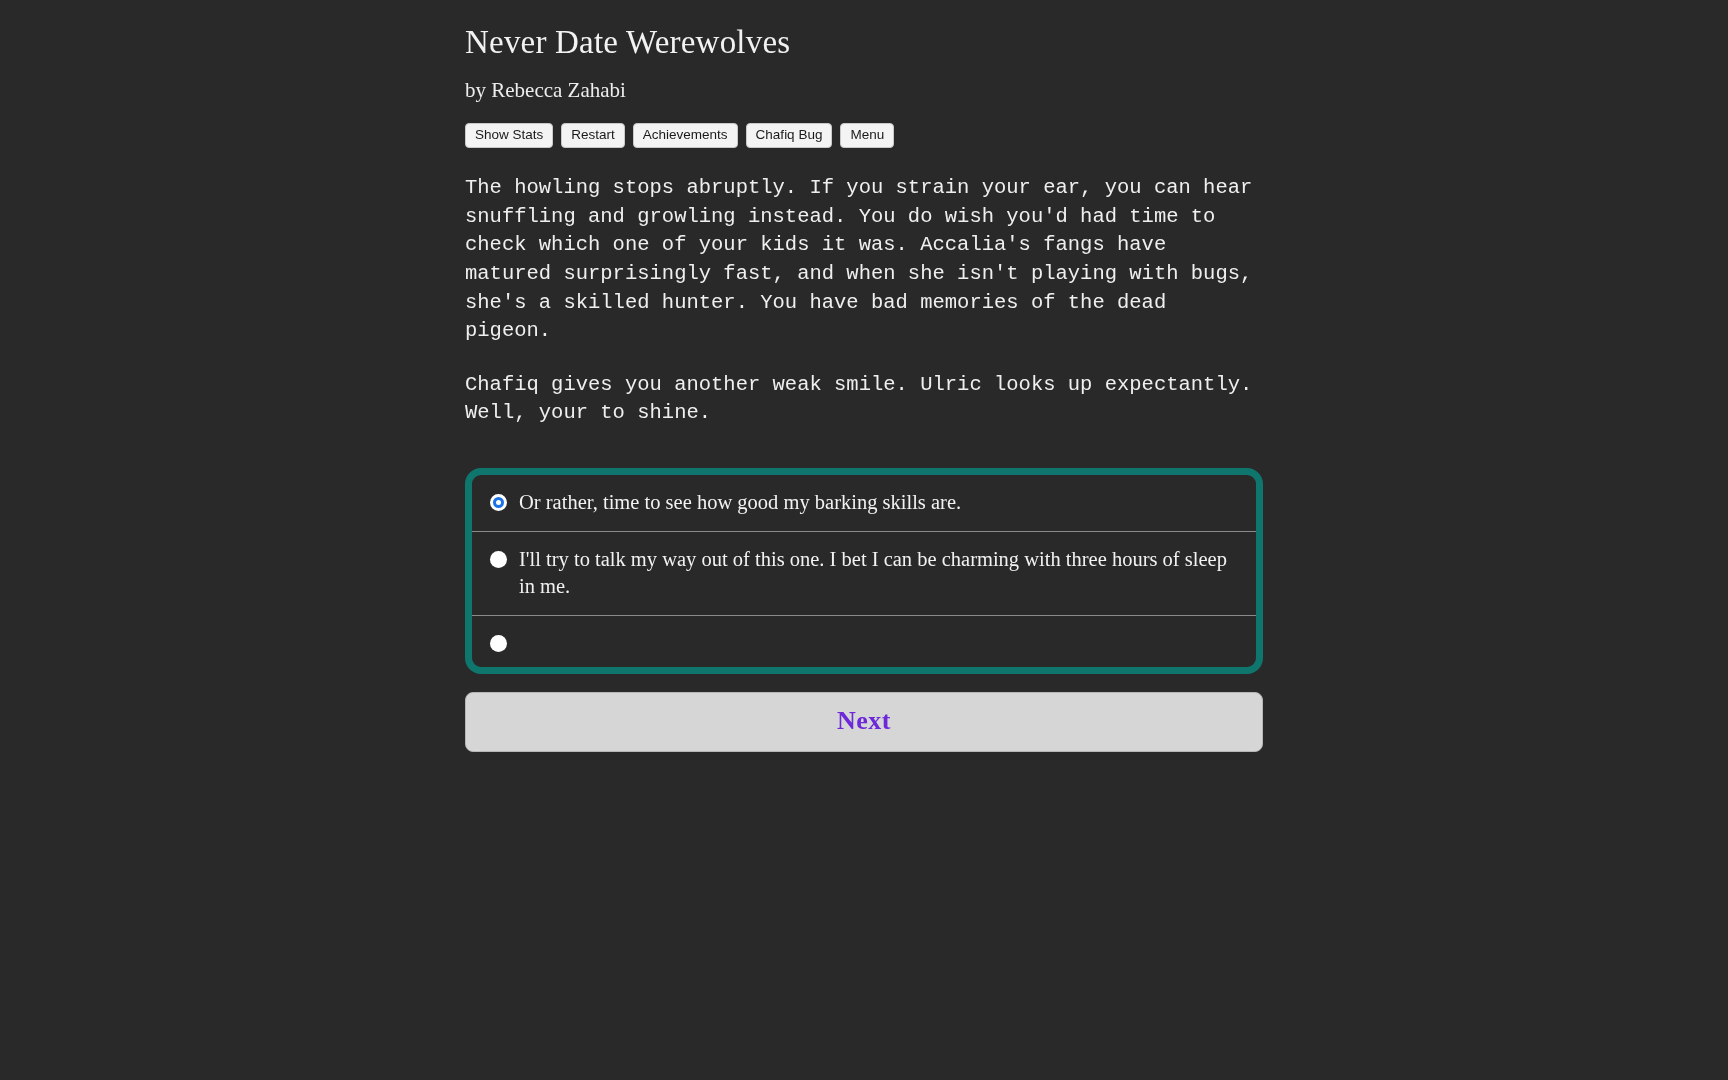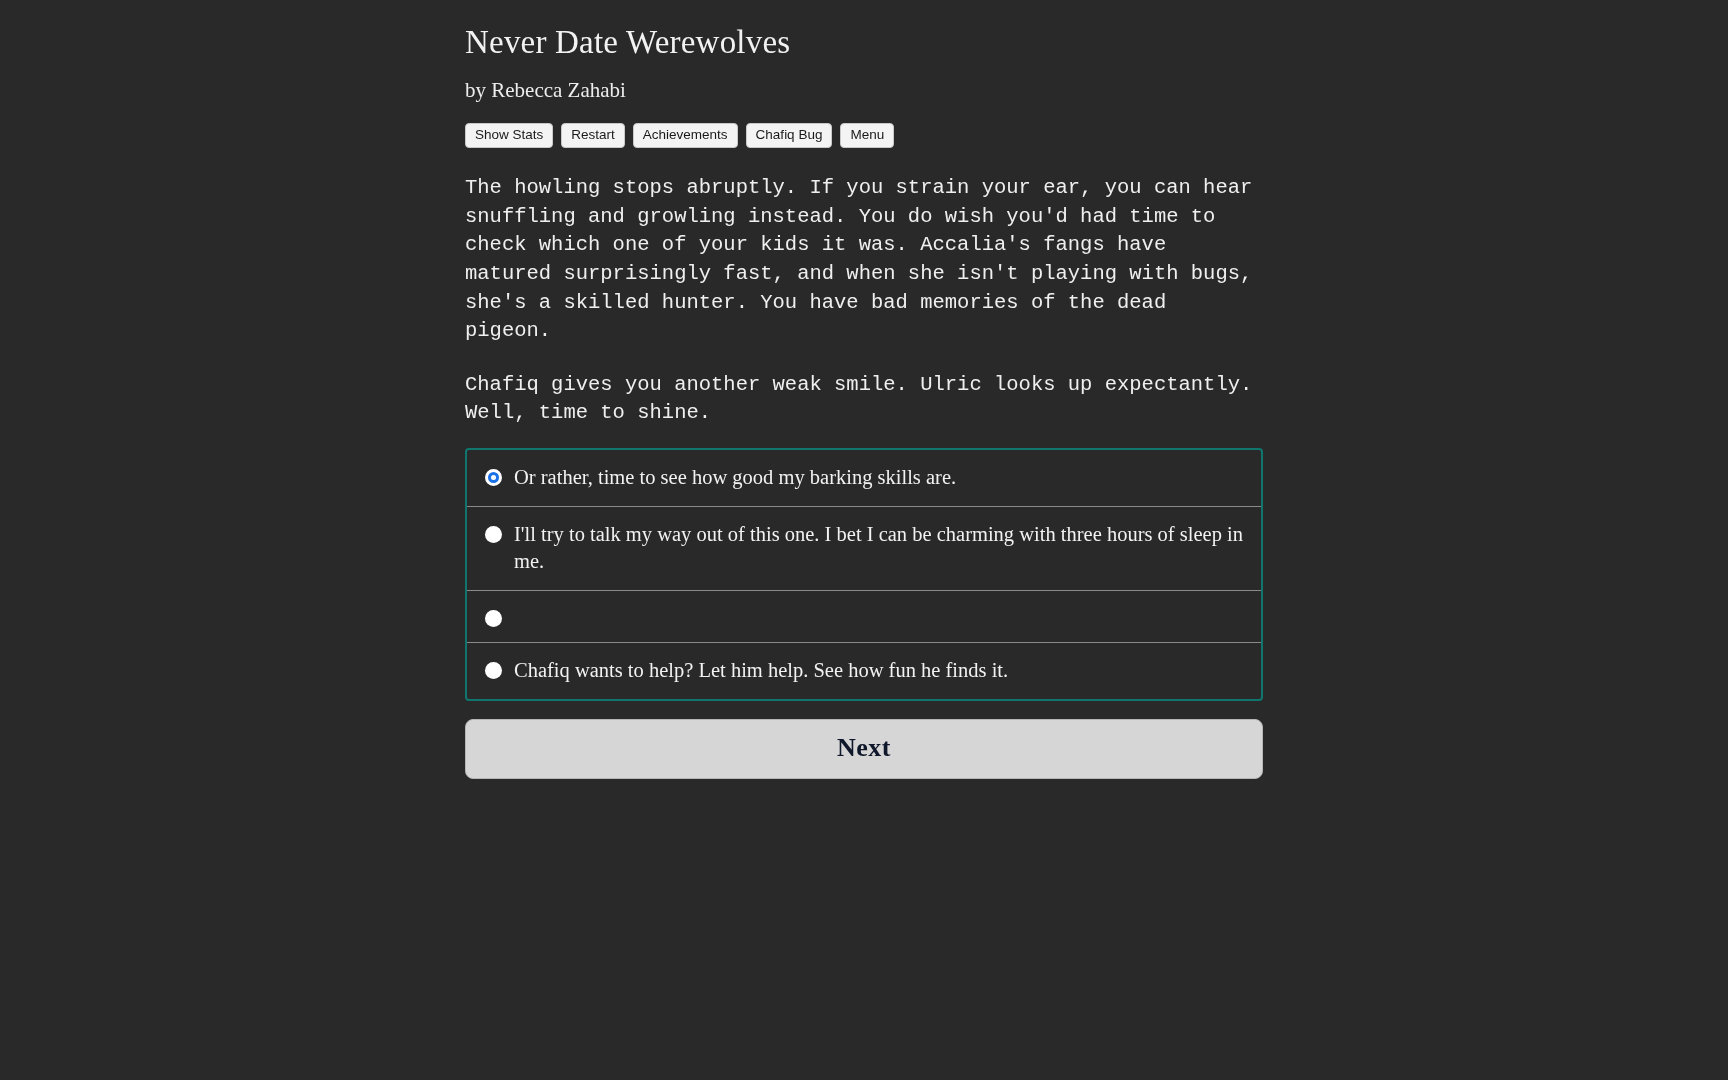--- a/index.html
+++ b/index.html
@@ -59,23 +59,23 @@
   .para {
     font-size: 20.5px;
     line-height: 28.6px;
     color: #efefef;
     margin-top: 26px;
     max-width: 790px;
     font-family: Liberation Mono, monospace;
   }
   .para.second { margin-top: 25px; }
   .choices {
-    margin-top: 20px;
-    border: 2px solid #0f766e;
-    border-radius: 4px;
+    margin-top: 40px;
+    border: 7px solid #0f766e;
+    border-radius: 16px;
     overflow: hidden;
   }
   .choice {
     display: flex;
     align-items: flex-start;
     gap: 12px;
     padding: 14px 18px 15px 18px;
     border-bottom: 1px solid #8a8a8a;
     cursor: pointer;
   }
@@ -112,21 +112,21 @@
     line-height: 27px;
     color: #f2f2f2;
   }
   .next-btn {
     margin-top: 18px;
     width: 100%;
     box-sizing: border-box;
     background: #d6d6d6;
     border: 1px solid #b6b6b6;
     border-radius: 8px;
-    color: #0f172a;
+    color: #6d28d9;
     font-family: "Liberation Serif", serif;
     font-weight: bold;
     font-size: 26px;
     padding: 13px 0 15px 0;
     cursor: pointer;
     letter-spacing: 0.5px;
   }
 </style>
 </head>
 <body>
@@ -140,41 +140,37 @@
 
     <div class="toolbar">
       <button class="tb-btn">Show Stats</button>
       <button class="tb-btn">Restart</button>
       <button class="tb-btn">Achievements</button>
       <button class="tb-btn">Chafiq Bug</button>
       <button class="tb-btn">Menu</button>
     </div>
 
     <p class="para">The howling stops abruptly. If you strain your ear, you can hear snuffling and growling instead. You do wish you'd had time to check which one of your kids it was. Accalia's fangs have matured surprisingly fast, and when she isn't playing with bugs, she's a skilled hunter. You have bad memories of the dead pigeon.</p>
-    <p class="para second">Chafiq gives you another weak smile. Ulric looks up expectantly. Well, time to shine.</p>
+    <p class="para second">Chafiq gives you another weak smile. Ulric looks up expectantly. Well, your to shine.</p>
 
     <div class="choices">
 
       <div class="choice">
         <span class="radio selected"></span>
         <span class="choice-label">Or rather, time to see how good my barking skills are.</span>
       </div>
 
       <div class="choice">
         <span class="radio"></span>
         <span class="choice-label">I'll try to talk my way out of this one. I bet I can be charming with three hours of sleep in me.</span>
       </div>
 
       <div class="choice">
         <span class="radio"></span>
       </div>
 
-      <div class="choice">
-        <span class="radio"></span>
-        <span class="choice-label">Chafiq wants to help? Let him help. See how fun he finds it.</span>
-      </div>
 
     </div>
 
     <button class="next-btn">Next</button>
 
   </div>
 </div>
 
 </body></html>

